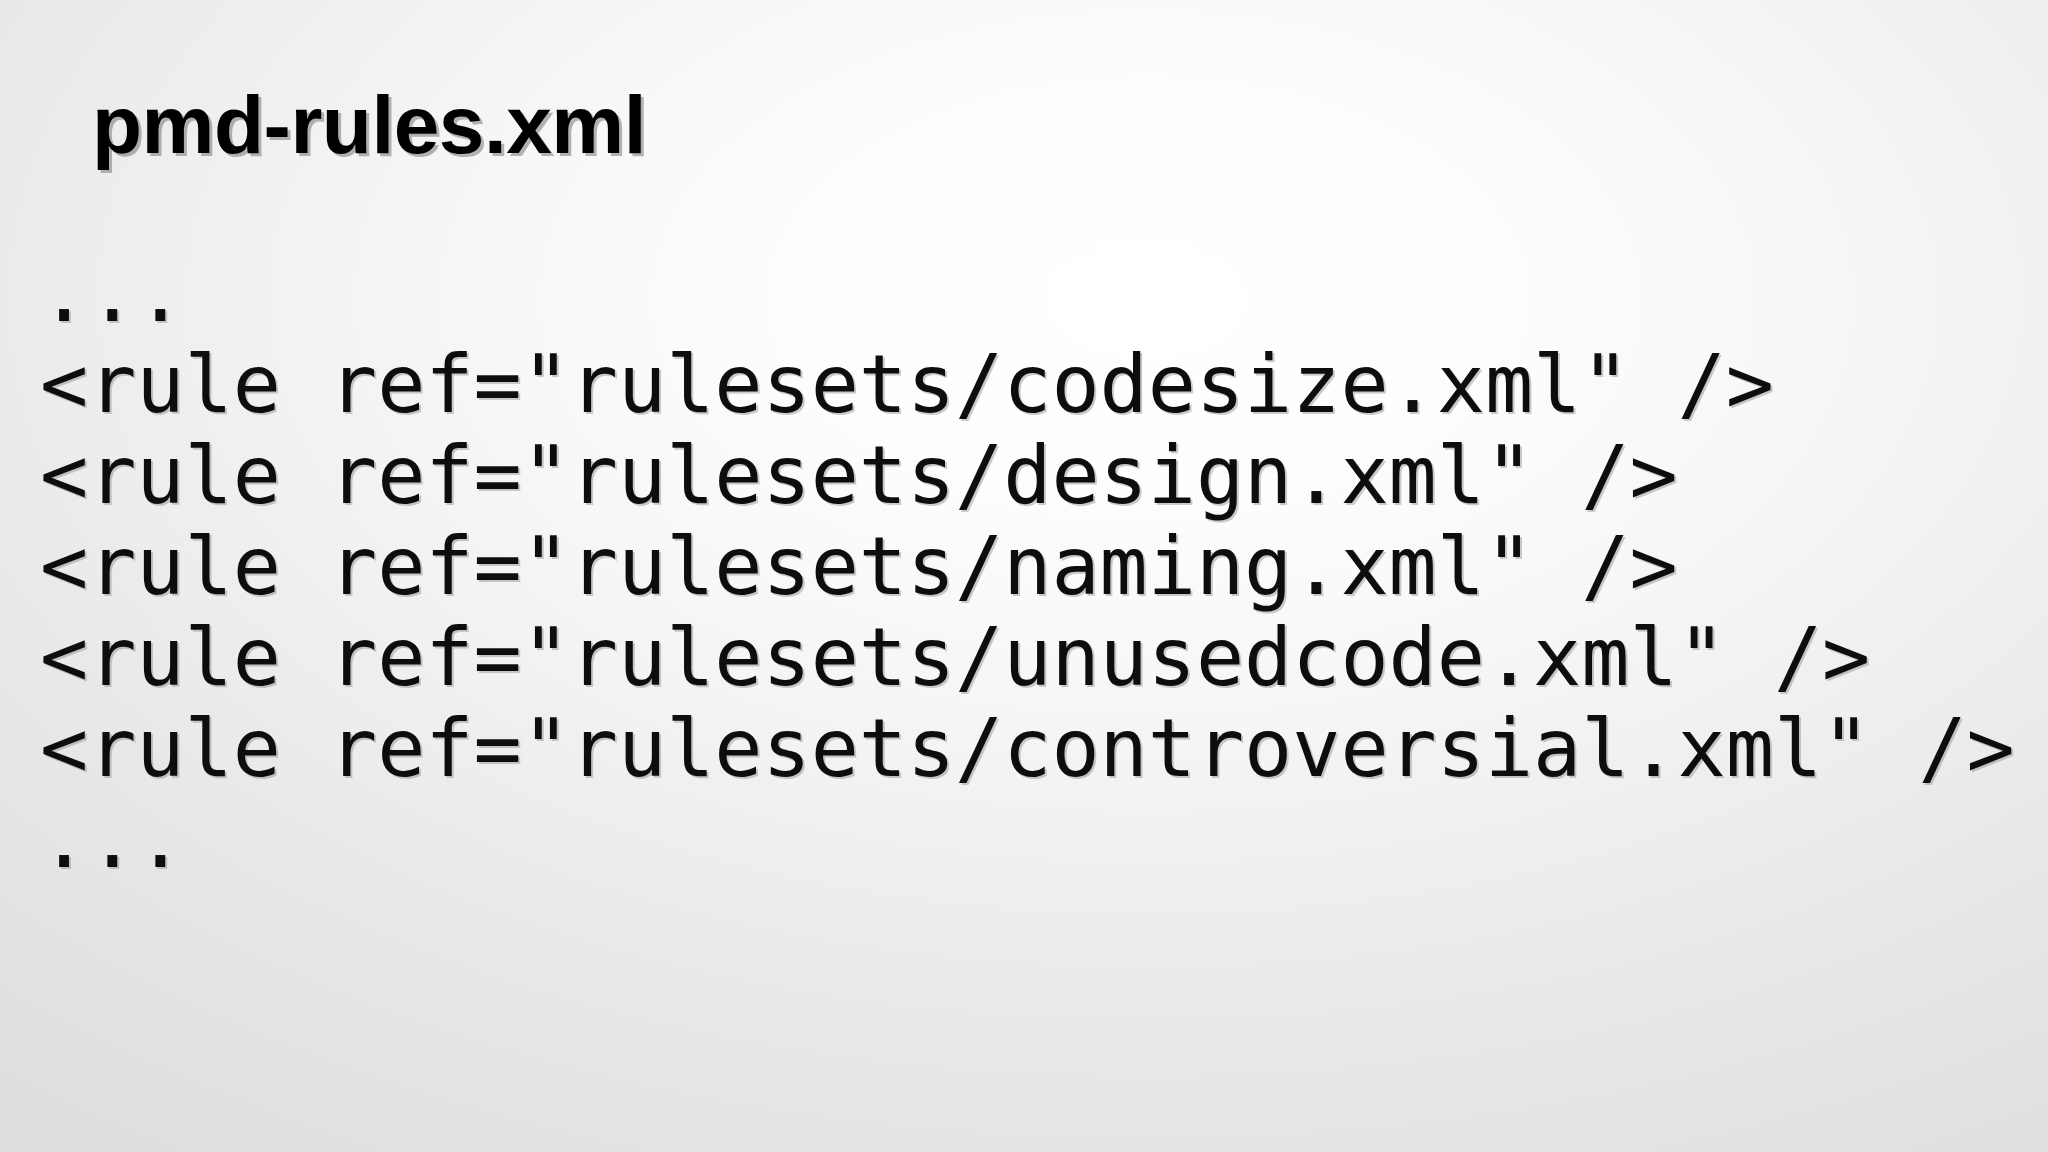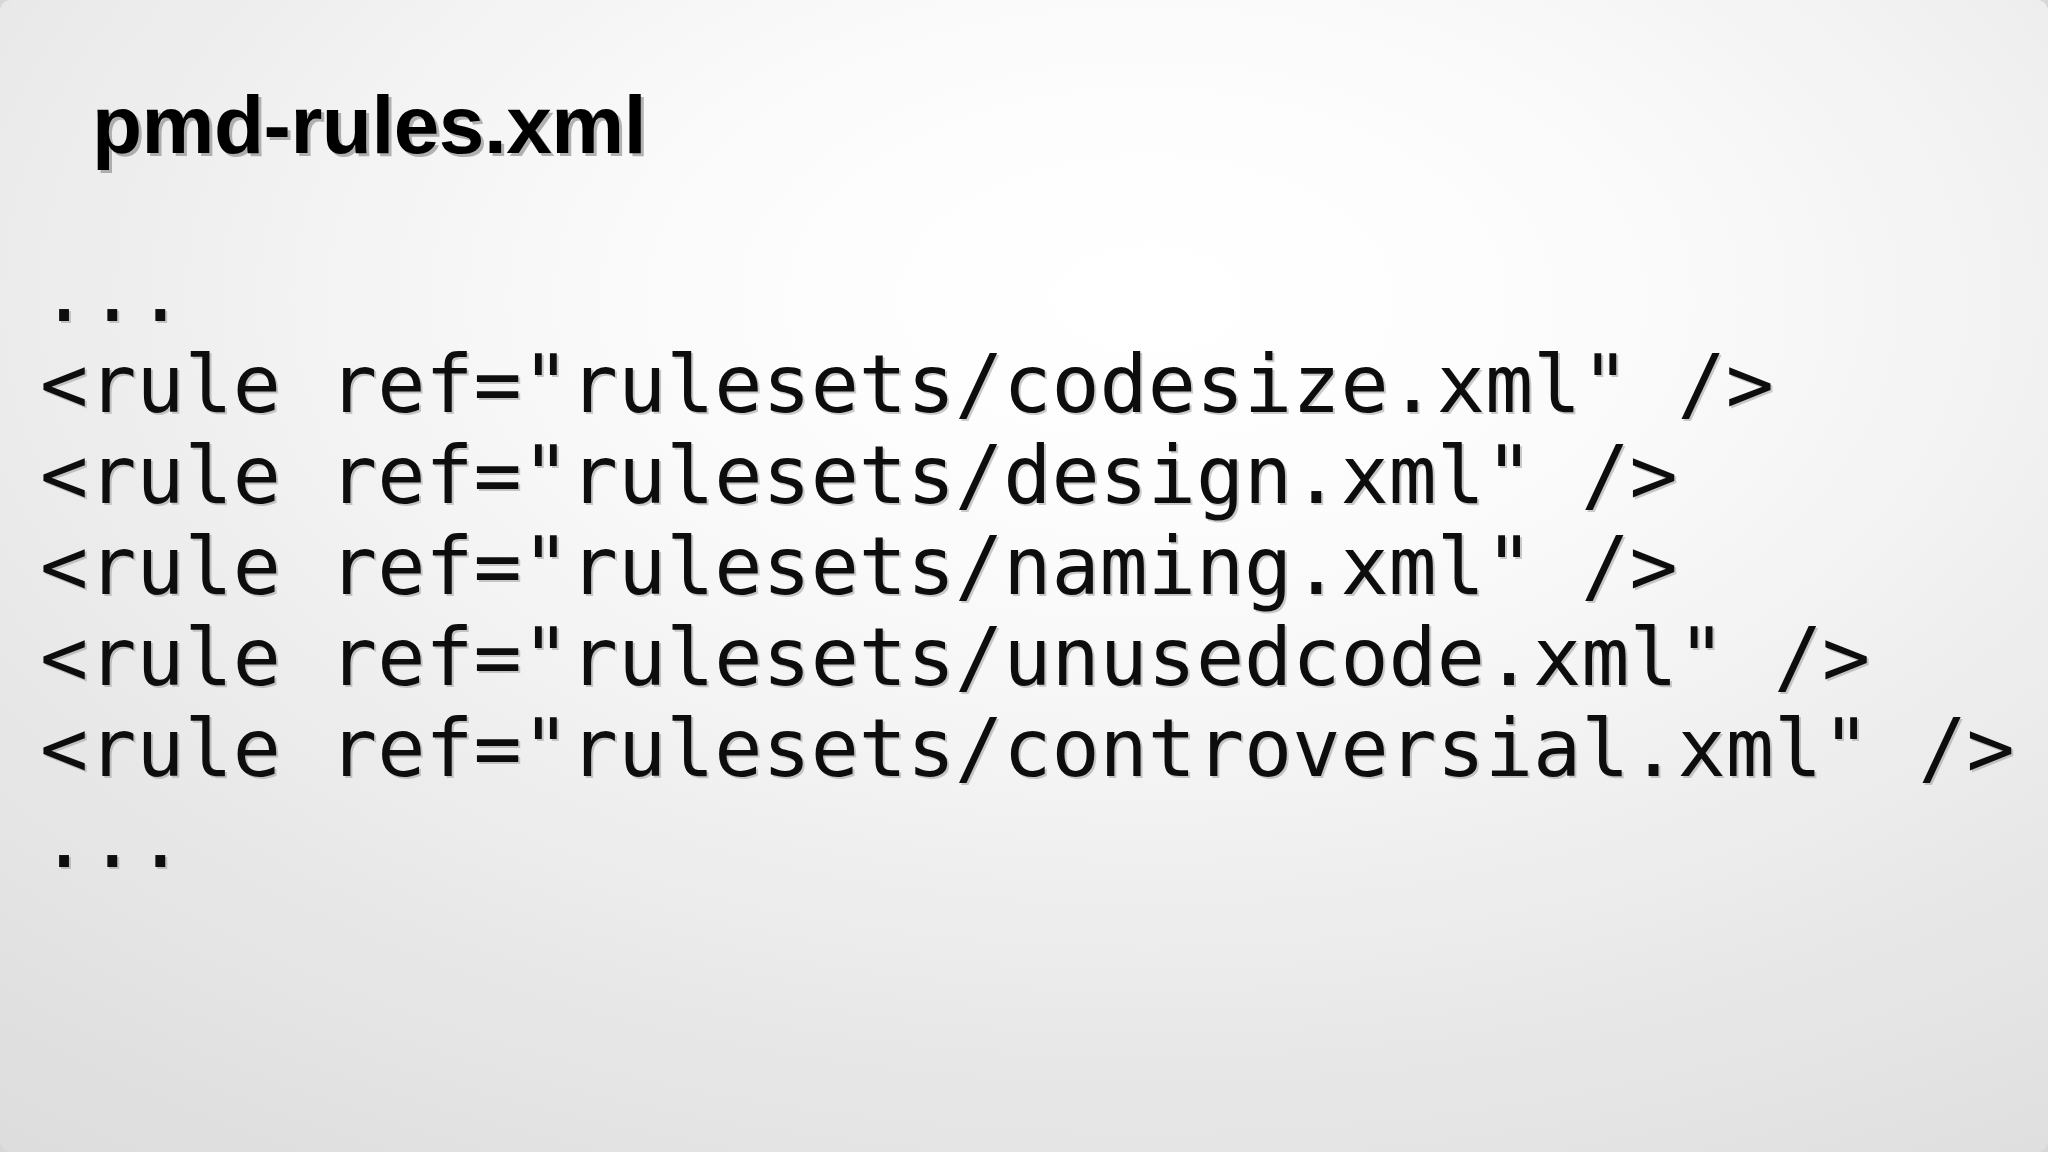--- a/index.html
+++ b/index.html
@@ -27,21 +27,20 @@
         #ffffff 0%,
         #fdfdfd 14%,
         #f7f7f7 27%,
         #efefef 40%,
         #e8e8e8 52%,
         #e2e2e2 64%,
         #dcdcdc 76%,
         #d6d6d6 88%,
         #d2d2d2 100%);
     overflow: hidden;
-    border-radius: 11px;
   }
 
   
   .slide-title {
     position: absolute;
     left: 92px;
     top: 79px;
     margin: 0;
     padding: 0;
     font-family: "Liberation Sans", sans-serif;

